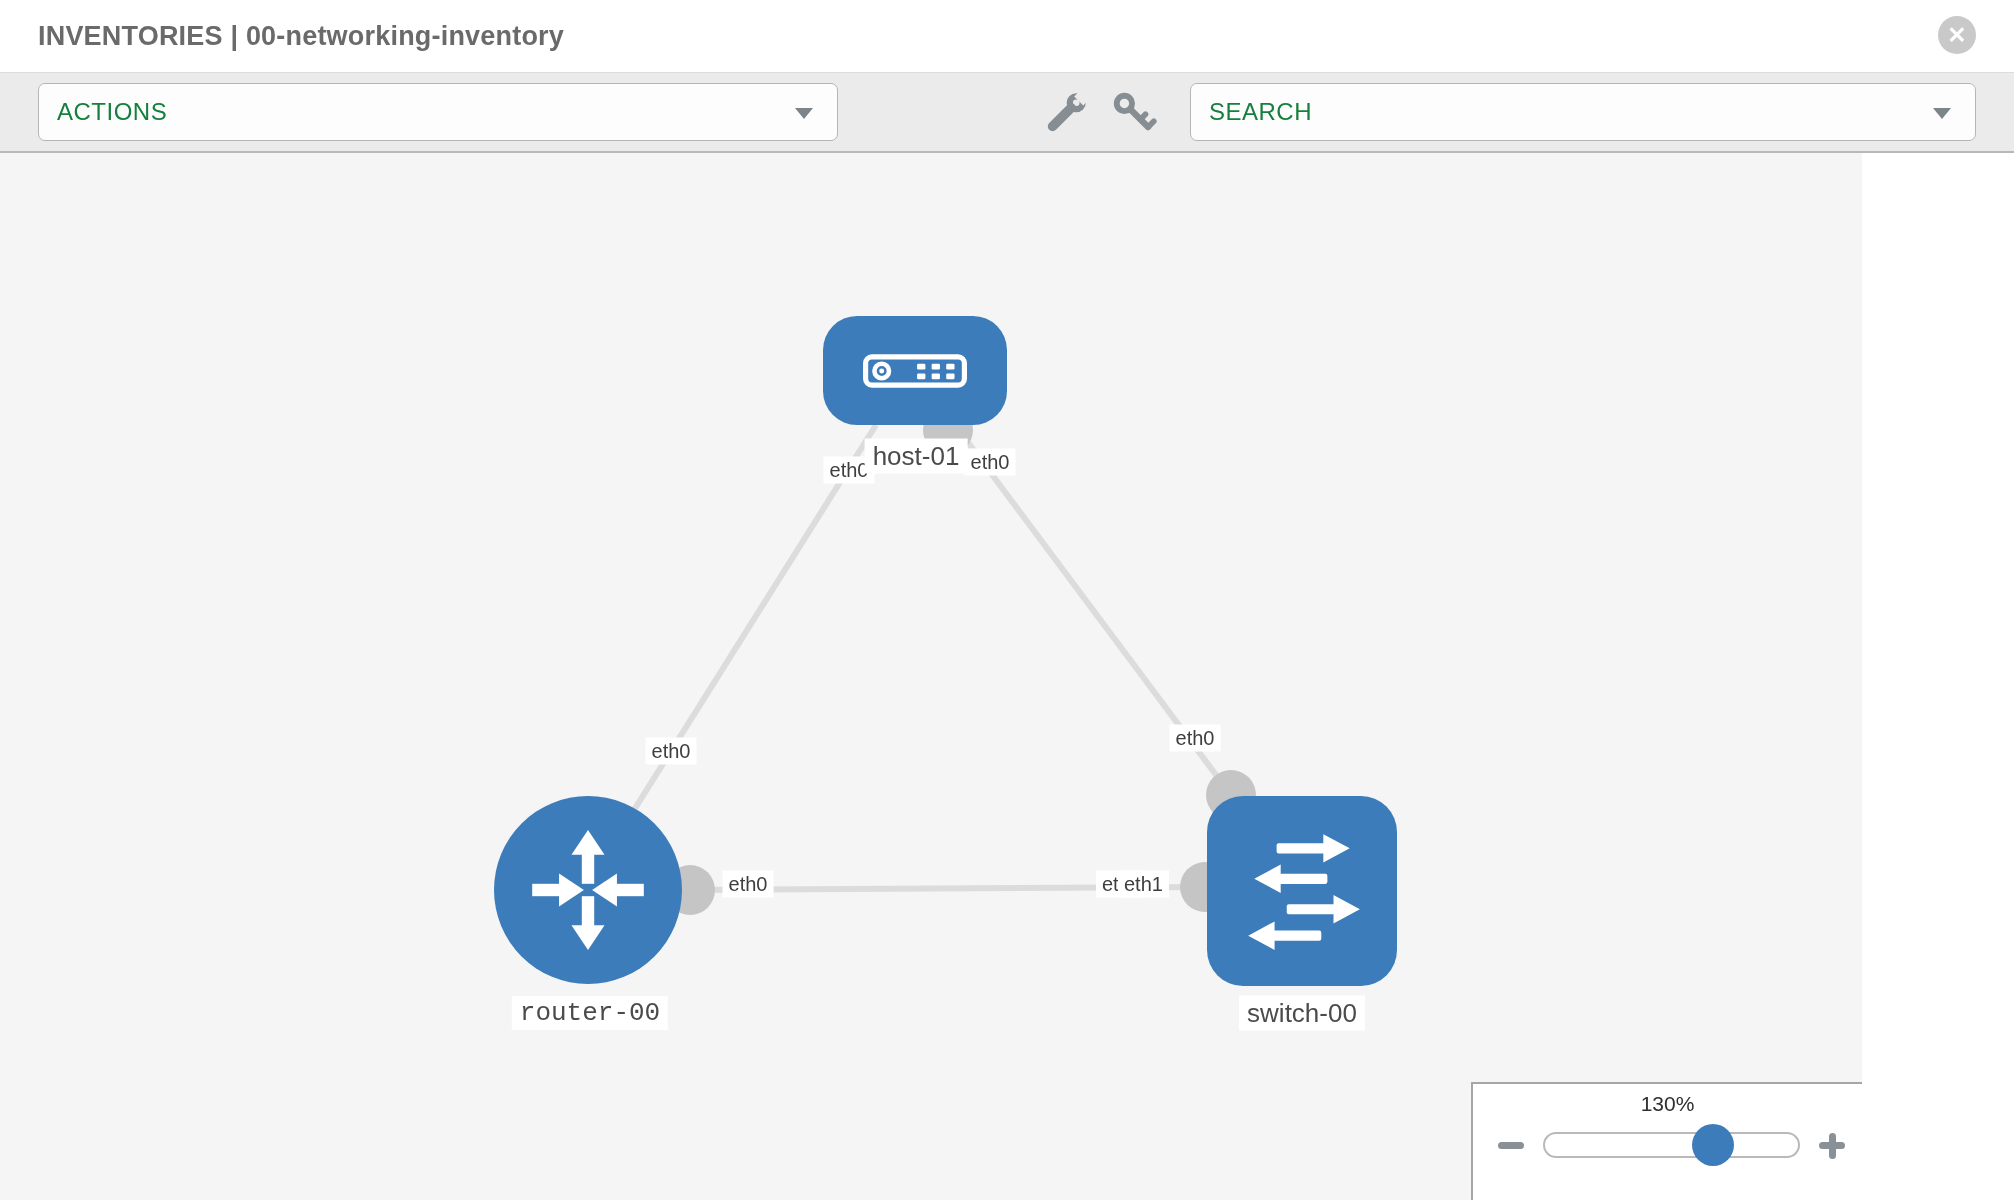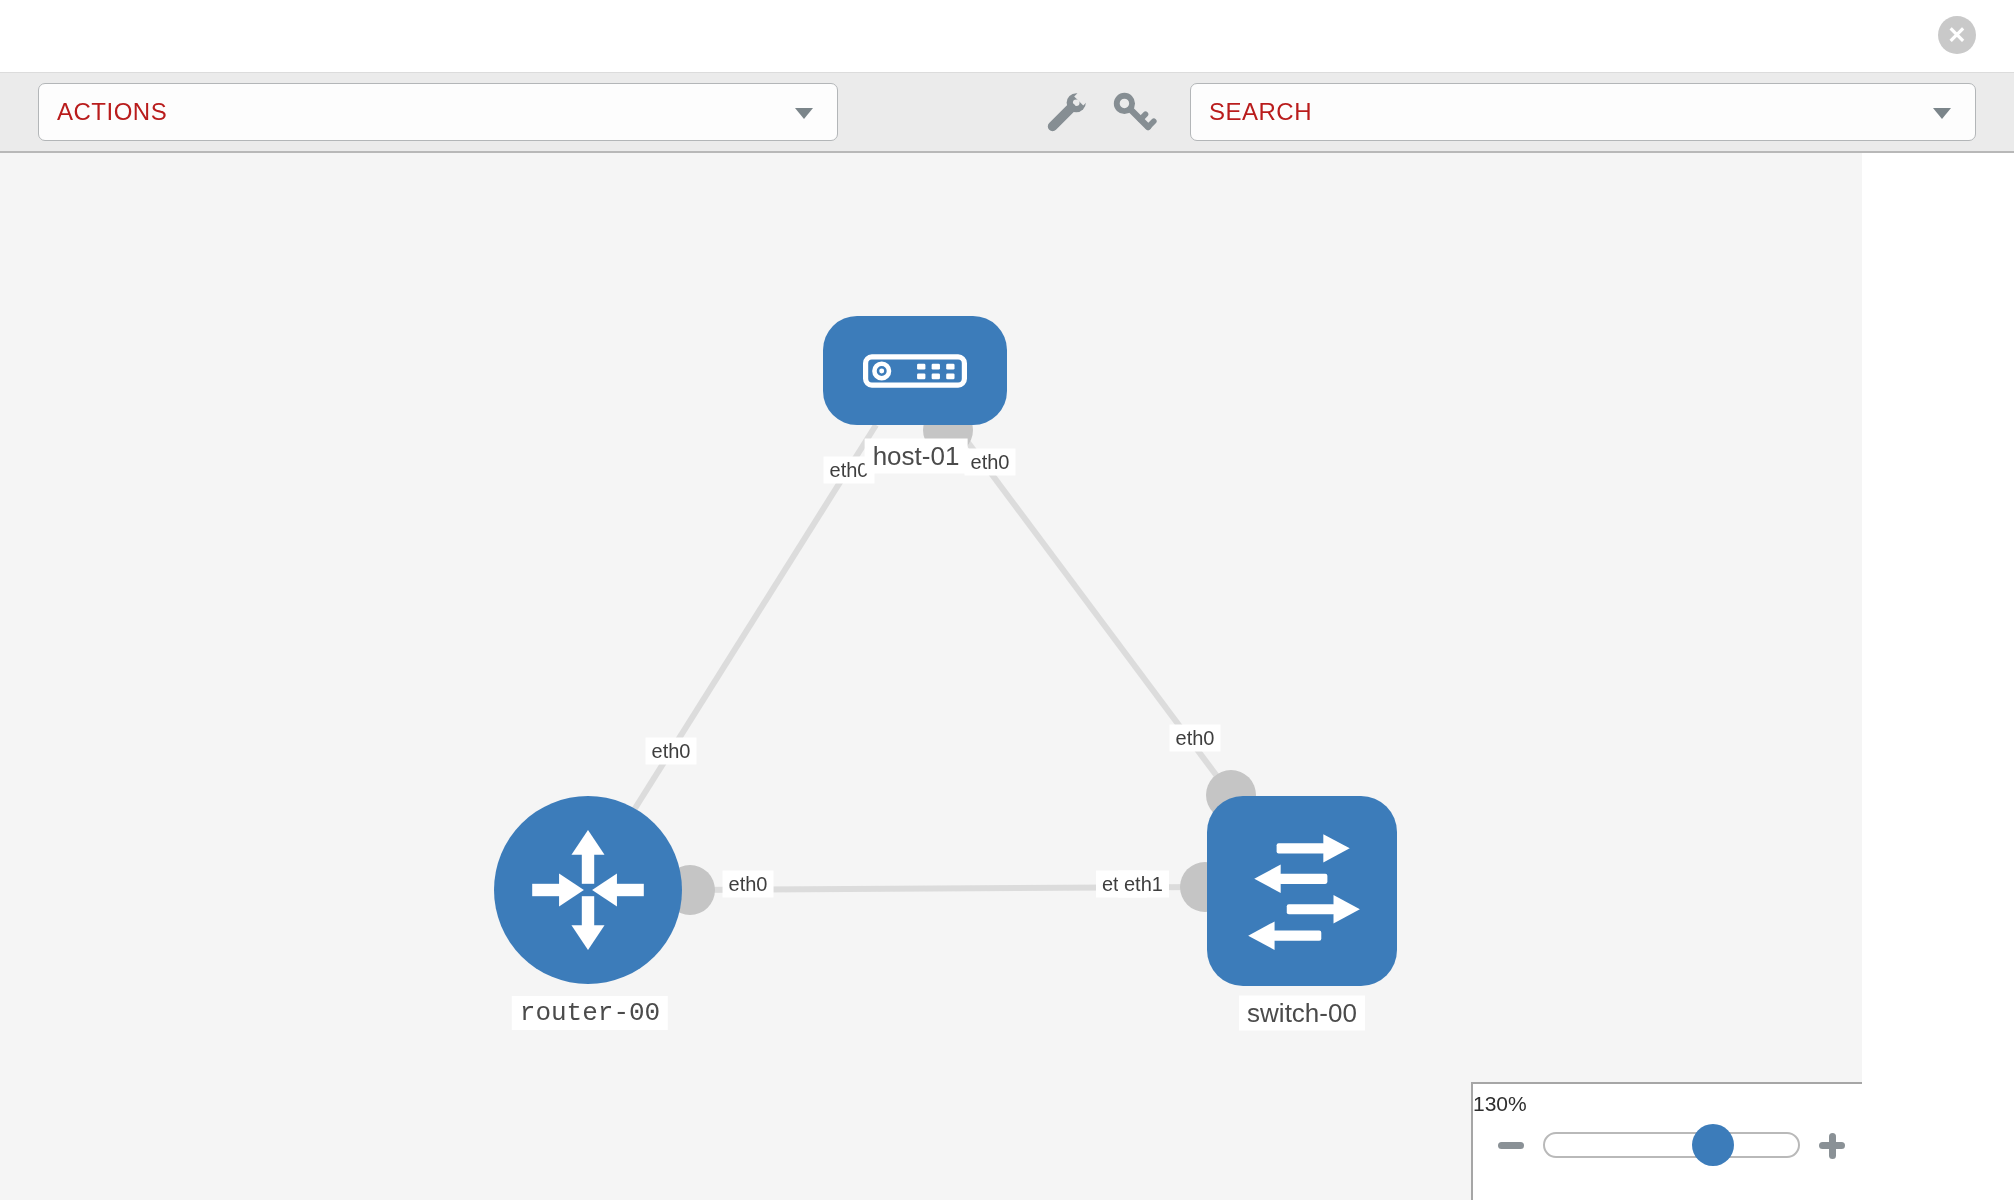--- a/index.html
+++ b/index.html
@@ -36,21 +36,21 @@
     border-top: 1px solid #dcdcdc;
     border-bottom: 2px solid #b8b8b8;
   }
   .select-box {
     position: absolute; top: 10px; height: 58px;
     background: #fdfdfd; border: 1px solid #b3b6b8; border-radius: 7px;
     cursor: pointer;
   }
   .select-box .select-label {
     position: absolute; left: 18px; top: 0; height: 53px; line-height: 56px;
-    font-size: 24px; color: #b91c1c; letter-spacing: 0.5px;
+    font-size: 24px; color: #15803d; letter-spacing: 0.5px;
   }
   .caret {
     position: absolute; right: 24px; top: 24px; width: 0; height: 0;
     border-left: 9px solid transparent; border-right: 9px solid transparent;
     border-top: 11px solid #7b858a;
   }
   .actions-box { left: 38px; width: 800px; }
   .search-box  { left: 1190px; width: 786px; padding-left: 32px; }
   .tool-icon-btn {
     position: absolute; top: 17px; width: 46px; height: 46px;
@@ -99,21 +99,21 @@
   .if-l3-over   { left: 1118px; top: 731px; transform: translate(0, -50%); }
 
   
   .zoom-panel {
     position: absolute; right: 0; bottom: 0; width: 391px; height: 118px;
     background: #ffffff;
     border-left: 2px solid #a6a6a6; border-top: 2px solid #a6a6a6;
   }
   .zoom-value {
     position: absolute; left: 0; top: 8px; width: 100%;
-    font-size: 21px; color: #2f2f2f;
+    text-align: center; font-size: 21px; color: #2f2f2f;
   }
   .zoom-minus, .zoom-plus {
     position: absolute; top: 40px; width: 42px; height: 42px;
     background: transparent; border: none; cursor: pointer;
   }
   .zoom-minus { left: 17px; }
   .zoom-plus  { left: 338px; }
   .zoom-minus::before {
     content: ""; position: absolute; left: 8px; top: 18px;
     width: 26px; height: 7px; border-radius: 3.5px; background: #8a9196;
@@ -135,20 +135,21 @@
     position: absolute; left: 219px; top: 40px; width: 42px; height: 42px;
     border-radius: 50%; background: #3c7cba; cursor: grab;
   }
 </style>
 </head>
 <body>
 
 <div class="app">
 
   <div class="header">
+    <h1 class="page-title">INVENTORIES | 00-networking-inventory</h1>
     <button class="close-btn">✕</button>
   </div>
 
   <div class="toolbar">
     <div class="select-box actions-box">
       <span class="select-label">ACTIONS</span>
       <span class="caret"></span>
     </div>
 
     <button class="tool-icon-btn wrench-btn">

